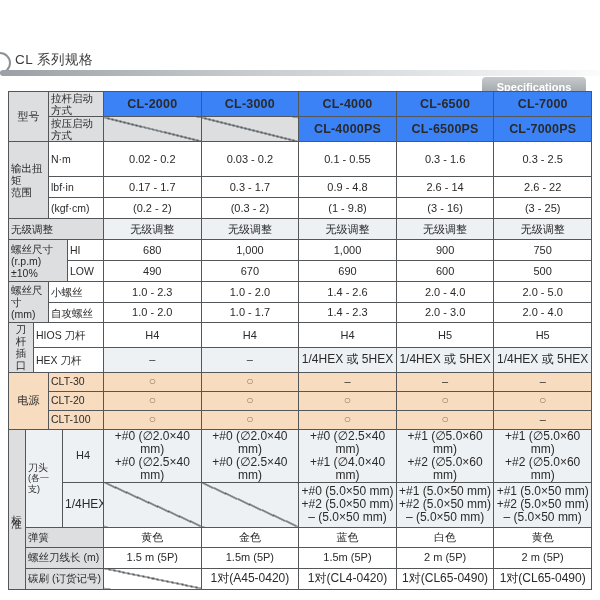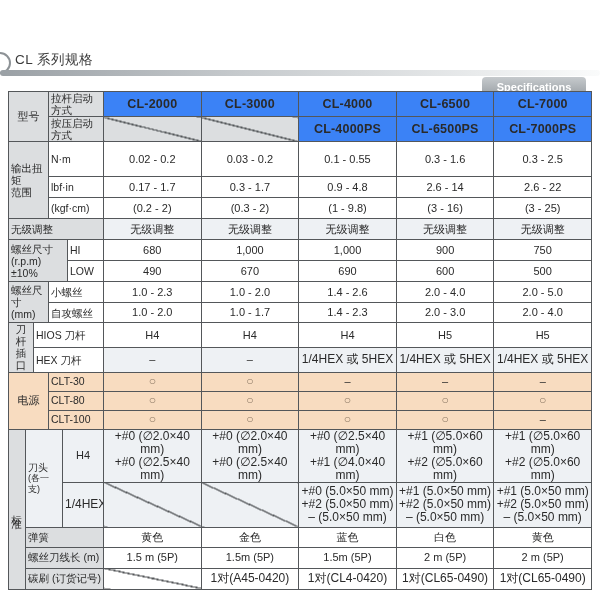--- a/index.html
+++ b/index.html
@@ -255,21 +255,21 @@
           <tr style="height:19px">
         <td class="peach" rowspan="3">电源</td>
         <td class="peach lab">CLT-30</td>
         <td class="peach circ">○</td>
         <td class="peach circ">○</td>
         <td class="peach">–</td>
         <td class="peach">–</td>
         <td class="peach">–</td>
       </tr>
       <tr style="height:19px">
-        <td class="peach lab">CLT-80</td>
+        <td class="peach lab">CLT-20</td>
         <td class="peach circ">○</td>
         <td class="peach circ">○</td>
         <td class="peach circ">○</td>
         <td class="peach circ">○</td>
         <td class="peach circ">○</td>
       </tr>
       <tr style="height:19px">
         <td class="peach lab">CLT-100</td>
         <td class="peach circ">○</td>
         <td class="peach circ">○</td>

